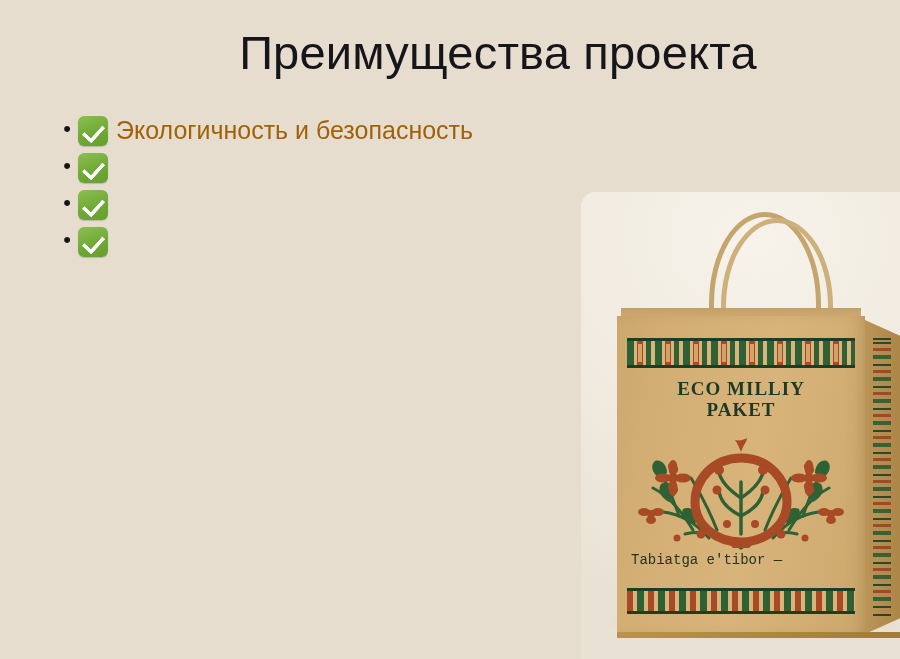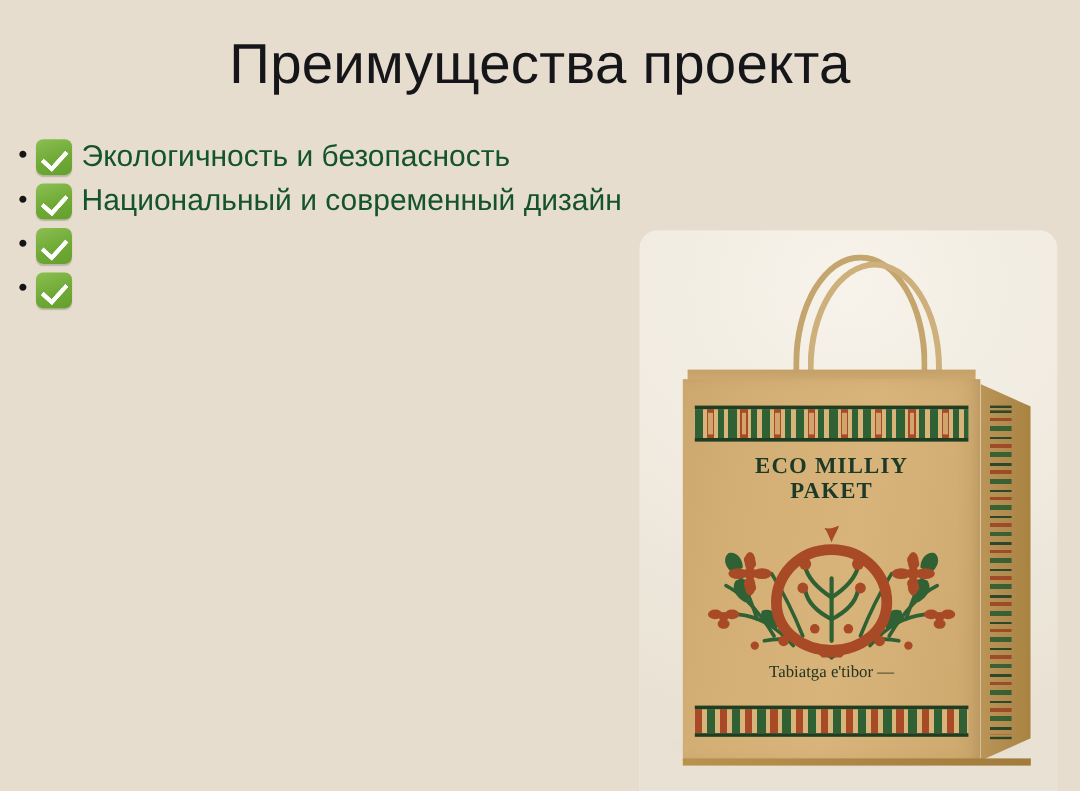--- a/index.html
+++ b/index.html
@@ -15,20 +15,21 @@
     background: #e6ddcf;
     font-family: "Liberation Sans", "DejaVu Sans", sans-serif;
     position: relative;
   }
 
   .slide {
     position: absolute;
     inset: 0;
     background: #e6ddcf;
     overflow: hidden;
+    margin-left: 48px;
   }
 
   
   .slide-title {
     position: absolute;
     left: 0;
     top: 26px;
     width: 900px;
     text-align: center;
     font-size: 47px;
@@ -85,21 +86,21 @@
     width: 9px;
     height: 17px;
     border: solid #ffffff;
     border-width: 0 4px 4px 0;
     transform: rotate(42deg);
     border-radius: 1px;
   }
 
   .bullet-text {
     font-size: 25px;
-    color: #14532d;
+    color: #a16207;
     line-height: 1.1;
     white-space: nowrap;
   }
 
   
   .photo-card {
     position: absolute;
     left: 533px;
     top: 192px;
     width: 348px;
@@ -303,22 +304,22 @@
     width: 224px;
     height: 116px;
   }
 
   
   .bag-slogan {
     position: absolute;
     left: 14px;
     top: 236px;
     width: 220px;
-    text-align: center;
-    font-family: Liberation Serif, serif;
+    text-align: left;
+    font-family: Liberation Mono, monospace;
     font-size: 14px;
     line-height: 1.25;
     color: #23351f;
   }
   .bag-slogan .l2 { display: block; }
 
   
   .bag-base {
     position: absolute;
     left: 12px;
@@ -339,21 +340,20 @@
 
     <li class="bullet-item">
       <span class="bullet-dot">•</span>
       <span class="check-icon"></span>
       <span class="bullet-text">Экологичность и безопасность</span>
     </li>
 
     <li class="bullet-item">
       <span class="bullet-dot">•</span>
       <span class="check-icon"></span>
-      <span class="bullet-text">Национальный и современный дизайн</span>
     </li>
 
     <li class="bullet-item">
       <span class="bullet-dot">•</span>
       <span class="check-icon"></span>
     </li>
 
     <li class="bullet-item">
       <span class="bullet-dot">•</span>
       <span class="check-icon"></span>

